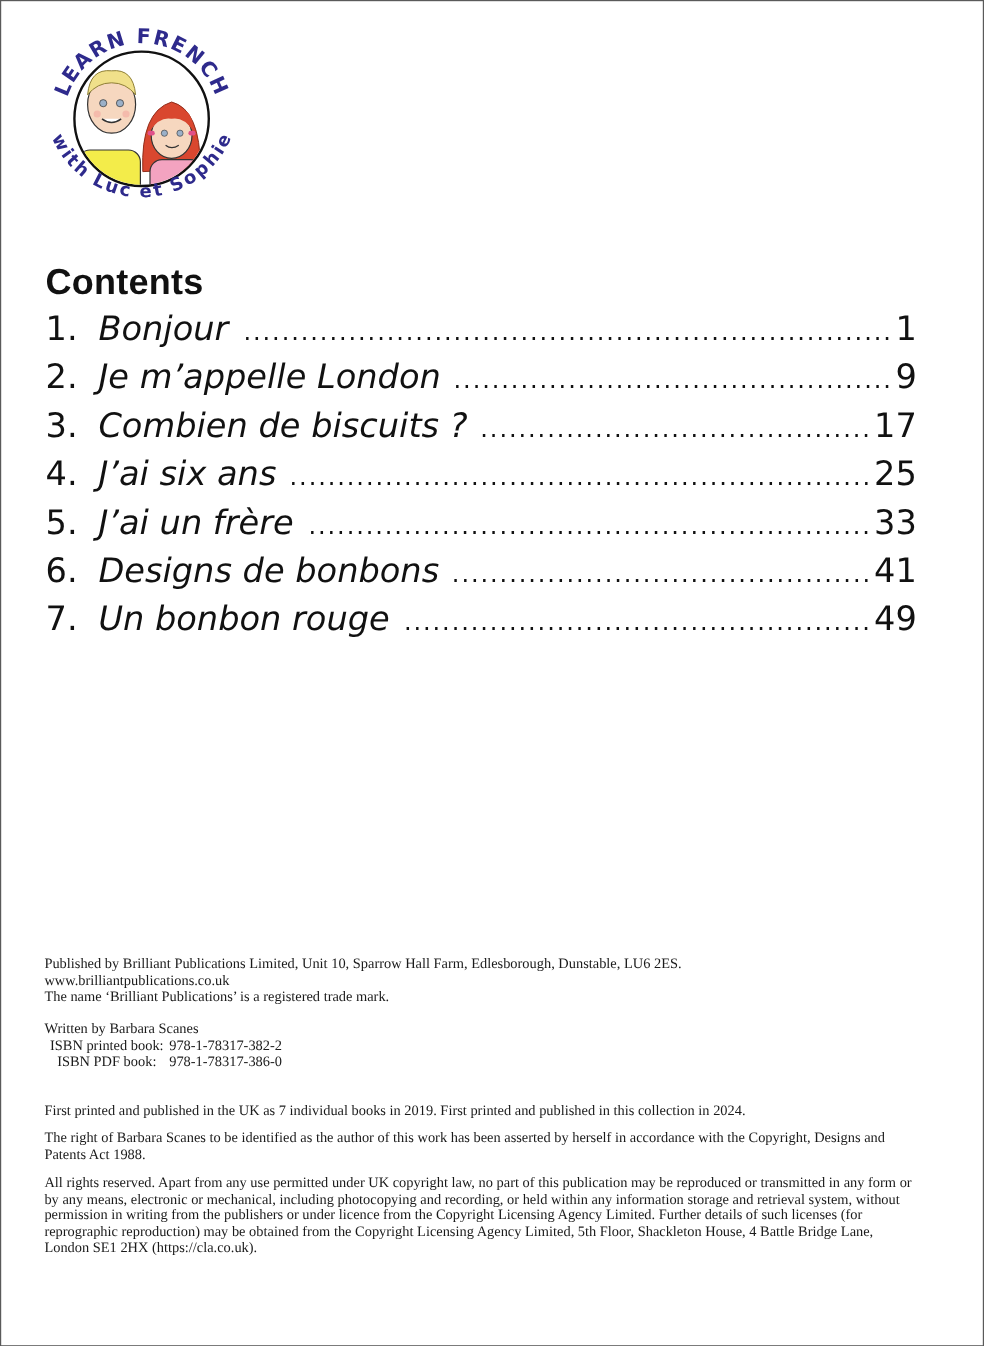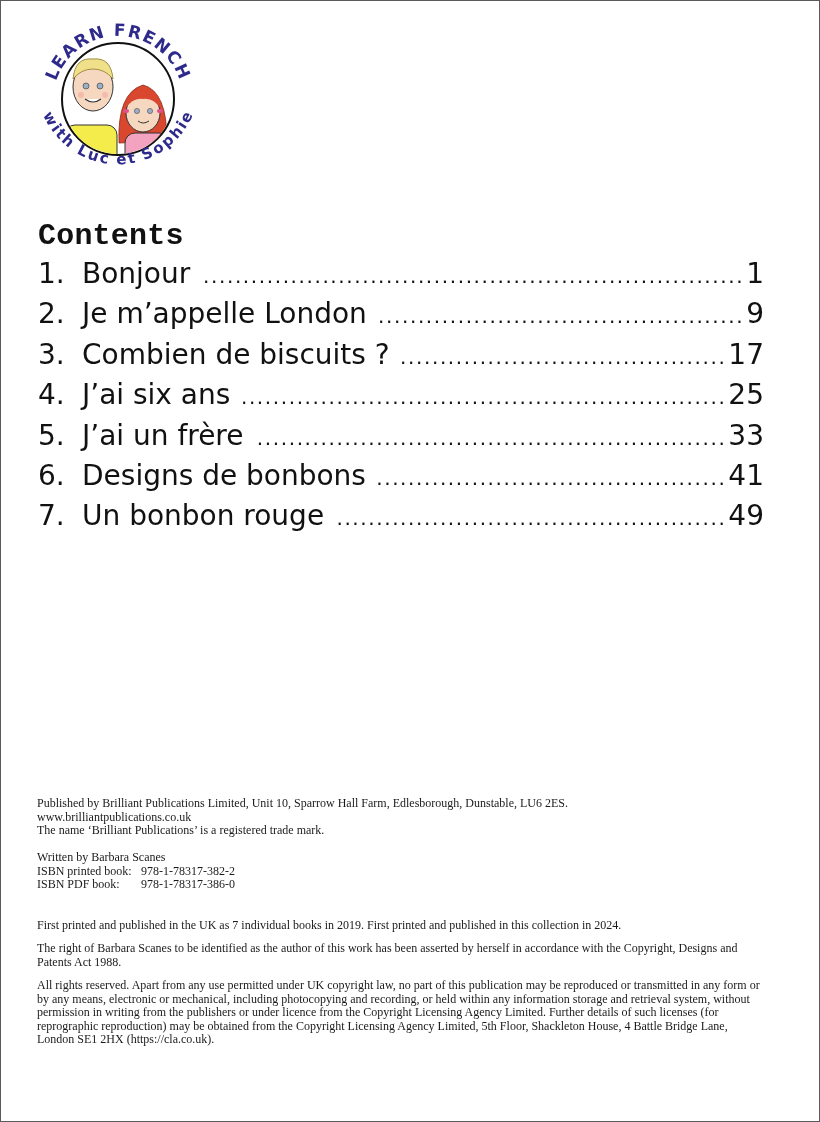--- a/index.html
+++ b/index.html
@@ -4,45 +4,45 @@
 <style>
   html, body { margin: 0; padding: 0; background: #ffffff; }
   body { width: 820px; height: 1122px; position: relative; overflow: hidden; }
   .page {
     position: absolute; left: 0; top: 0; width: 818px; height: 1120px;
     border: 1px solid #5a5a5a; background: #fff;
   }
   .logo { position: absolute; left: 34px; top: 12px; width: 166px; height: 160px; }
   .contents-title {
     position: absolute; left: 37px; top: 218px;
-    font-family: Liberation Mono, monospace; font-weight: bold;
+    font-family: Liberation Sans, sans-serif; font-weight: bold;
     font-size: 30px; color: #111; letter-spacing: 0.2px;
   }
   .toc { position: absolute; left: 37px; top: 256px; width: 726px; }
   .toc-row {
     display: flex; align-items: baseline; height: 40.4px;
     font-family: "DejaVu Sans", sans-serif; font-size: 28px; color: #111;
   }
   .toc-num { width: 44px; flex: none; }
-  .toc-title { flex: none; white-space: nowrap; padding-right: 10px; }
+  .toc-title { flex: none; white-space: nowrap; padding-right: 10px; font-style: italic; }
   .toc-dots {
     flex: 1; overflow: hidden; white-space: nowrap;
     font-size: 20px; letter-spacing: 1.6px; color: #111; text-align: right;
     direction: rtl;
   }
   .toc-page { flex: none; padding-left: 2px; }
   .imprint {
     position: absolute; left: 36px; top: 796px; width: 730px;
     font-family: "Liberation Serif", serif; font-size: 12px; line-height: 13.5px; color: #1a1a1a;
   }
   .imprint p { margin: 0; }
   .imprint .gap-lg { height: 13.5px; }
   .imprint .gap-xl { height: 27px; }
   .imprint .gap-md { height: 10px; }
-  .isbn-row { display: flex; }
+  .isbn-row { display: flex; text-align: center; }
   .isbn-label { width: 104px; flex: none; }
 </style>
 </head>
 <body>
 
 <div class="page">
 
   <div class="logo">
     <svg width="166" height="160" viewBox="0 0 166 160">
       <defs>

